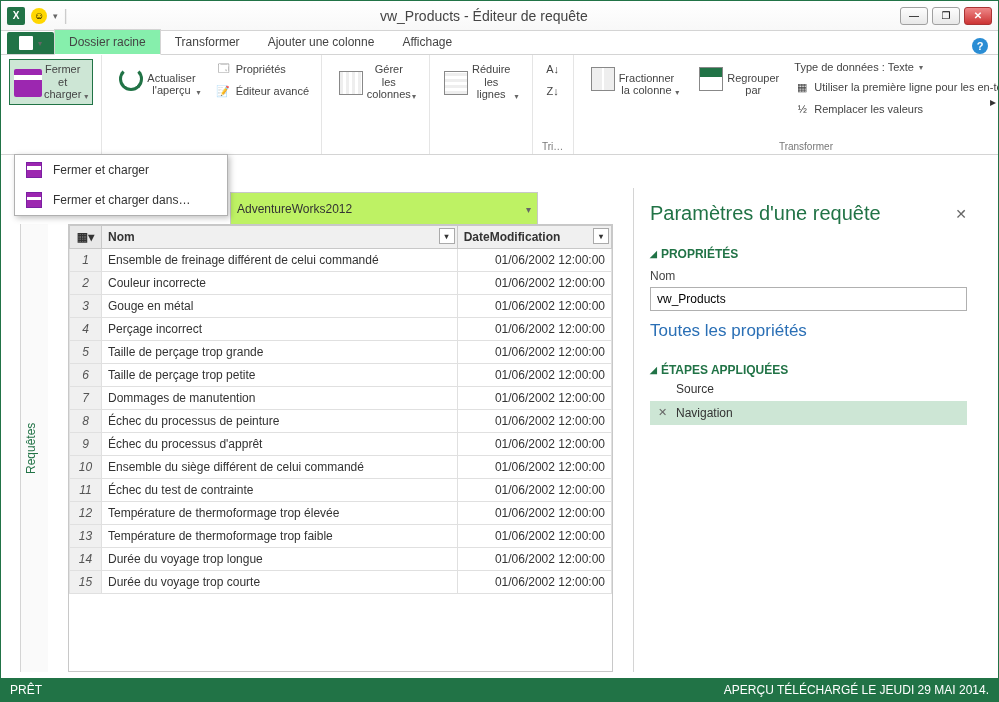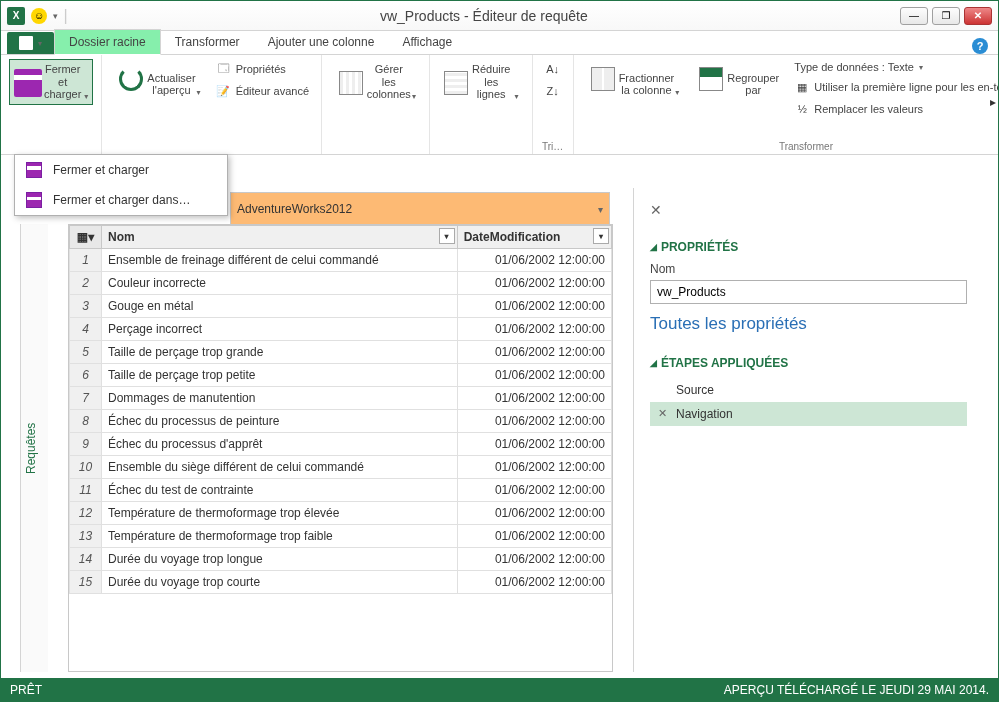--- a/index.html
+++ b/index.html
@@ -31,21 +31,21 @@
 .small-btn-list { display: flex; flex-direction: column; gap: 2px; }
 .small-btn { display: flex; align-items: center; gap: 4px; font-size: 11px; color: #444; padding: 2px 4px; cursor: pointer; white-space: nowrap; }
 .small-btn .mini-icon { width: 16px; height: 16px; display: flex; align-items: center; justify-content: center; font-size: 11px; }
 .arrow-down { font-size: 8px; color: #666; margin-left: 1px; }
 .overflow-arrow { position: absolute; right: 2px; top: 40px; font-size: 12px; color: #333; cursor: pointer; }
 
 .dropdown-menu { position: absolute; left: 14px; top: 154px; width: 214px; background: #fff; border: 1px solid #b0b0b0; box-shadow: 2px 2px 6px rgba(0,0,0,0.25); z-index: 100; }
 .dropdown-menu .menu-item { display: flex; align-items: center; gap: 10px; padding: 6px 10px; font-size: 12px; color: #333; cursor: pointer; }
 .dropdown-menu .menu-icon { width: 18px; height: 18px; display: flex; align-items: center; justify-content: center; }
 
-.source-bar { position: absolute; left: 230px; top: 192px; width: 380px; height: 24px; border: 1px solid #c8c8c8; display: flex; align-items: center; padding: 16px 6px; font-size: 12px; color: #333; background: #fdba74; }
+.source-bar { position: absolute; left: 230px; top: 192px; width: 308px; height: 24px; border: 1px solid #c8c8c8; display: flex; align-items: center; padding: 16px 6px; font-size: 12px; color: #333; background: #bef264; }
 .source-bar .src-dd { margin-left: auto; font-size: 10px; color: #666; }
 
 .main-area { position: absolute; left: 20px; top: 224px; right: 386px; bottom: 30px; display: flex; }
 .sidebar-queries { width: 28px; writing-mode: vertical-rl; transform: rotate(180deg); text-align: center; font-size: 12px; color: #217346; padding: 10px 3px; border-right: 1px solid #d4d4d4; background: #fafafa; }
 .data-table { flex: 1; overflow: hidden; border: 1px solid #c8c8c8; margin-left: 20px; }
 .data-table table { border-collapse: collapse; width: 100%; }
 .data-table th { background: #f0f0f0; border: 1px solid #c8c8c8; font-size: 12px; font-weight: bold; color: #333; padding: 4px 6px; text-align: left; position: relative; }
 .data-table th .filter-btn { position: absolute; right: 2px; top: 2px; width: 16px; height: 16px; border: 1px solid #aaa; background: #fff; font-size: 8px; display: flex; align-items: center; justify-content: center; }
 .data-table th.rownum-head { width: 32px; text-align: center; background: #e8e8e8; }
 .data-table td { border: 1px solid #e0e0e0; font-size: 12px; padding: 4px 6px; color: #333; }
@@ -53,21 +53,21 @@
 .data-table td.date { text-align: right; }
 
 .right-panel { position: absolute; right: 16px; top: 188px; width: 350px; bottom: 30px; border-left: 1px solid #d4d4d4; padding: 14px 16px; }
 .right-panel .panel-title { font-size: 20px; color: #217346; font-weight: 300; display: flex; align-items: center; justify-content: space-between; }
 .right-panel .panel-close { font-size: 14px; color: #666; cursor: pointer; }
 .right-panel .section-head { font-size: 12px; font-weight: bold; color: #217346; margin-top: 22px; display: flex; align-items: center; gap: 4px; }
 .right-panel .section-head .tri { font-size: 9px; }
 .right-panel .field-label { font-size: 12px; color: #444; margin-top: 8px; }
 .right-panel .text-input { width: 100%; border: 1px solid #b0b0b0; padding: 4px 6px; font-size: 12px; margin-top: 4px; }
 .right-panel .link { color: #2a6fb5; font-size: 17px; margin-top: 10px; display: inline-block; cursor: pointer; }
-.steps-list { border: none; margin-top: 8px; }
+.steps-list { border: none; margin-top: 0; }
 .steps-list .step { font-size: 12px; padding: 5px 8px 5px 26px; color: #333; cursor: pointer; position: relative; }
 .steps-list .step.selected { background: #cde6d5; }
 .steps-list .step .step-x { position: absolute; left: 8px; top: 5px; font-size: 11px; color: #666; }
 
 .status-bar { position: absolute; left: 0; right: 0; bottom: 0; height: 24px; background: #217346; color: #fff; display: flex; align-items: center; padding: 0 10px; font-size: 12px; }
 .status-bar .right { margin-left: auto; }
 
 .ic-save { width: 28px; height: 28px; background: linear-gradient(#9c27b0 20%, #fff 20% 40%, #9c27b0 40%); border-radius: 2px; }
 .ic-refresh { width: 24px; height: 24px; border: 3px solid #217346; border-top-color: transparent; border-radius: 50%; }
 .ic-cols { width: 24px; height: 24px; background: repeating-linear-gradient(90deg, #eee, #eee 3px, #fff 3px, #fff 6px); border: 1px solid #888; }
@@ -344,20 +344,21 @@
             <td>Durée du voyage trop courte</td>
             <td class="date">01/06/2002 12:00:00</td>
           </tr>
         </tbody>
     </table>
   </div>
 </div>
 
 <div class="right-panel">
   <div class="panel-title">
+    <span>Paramètres d'une requête</span>
     <span class="panel-close">✕</span>
   </div>
   <div class="section-head">
     <span class="tri">◢</span>
     <span>PROPRIÉTÉS</span>
   </div>
   <div class="field-label">Nom</div>
   <input class="text-input" value="vw_Products" style="">
   <span class="link">Toutes les propriétés</span>
   <div class="section-head">

